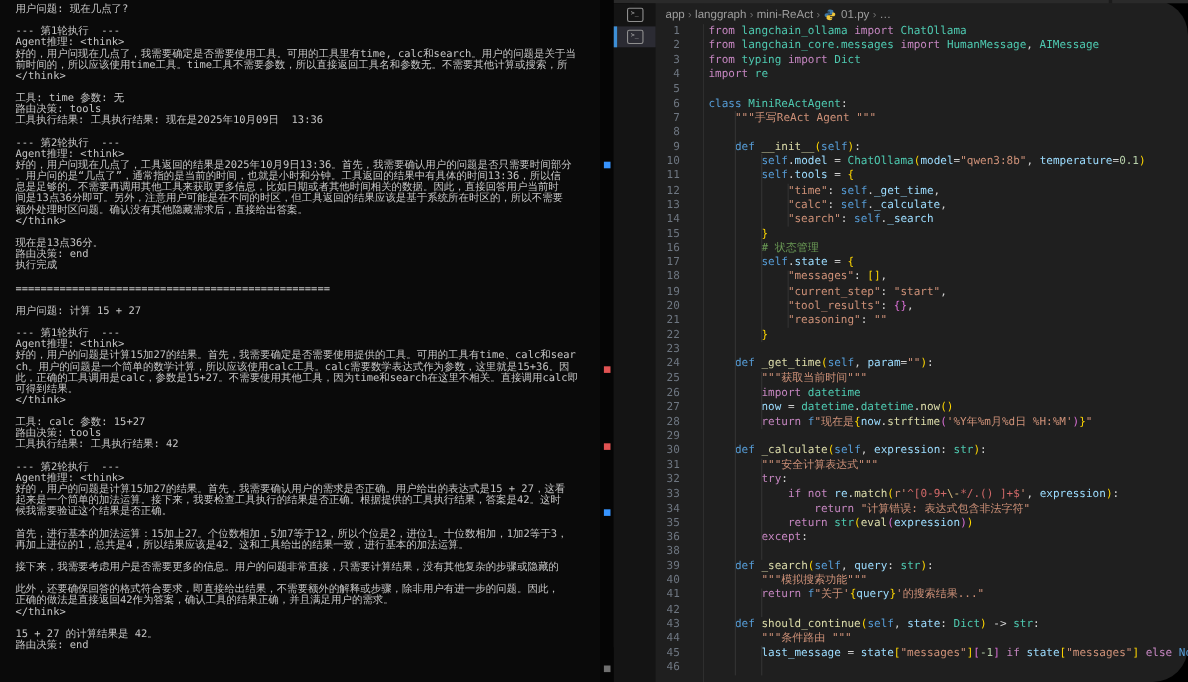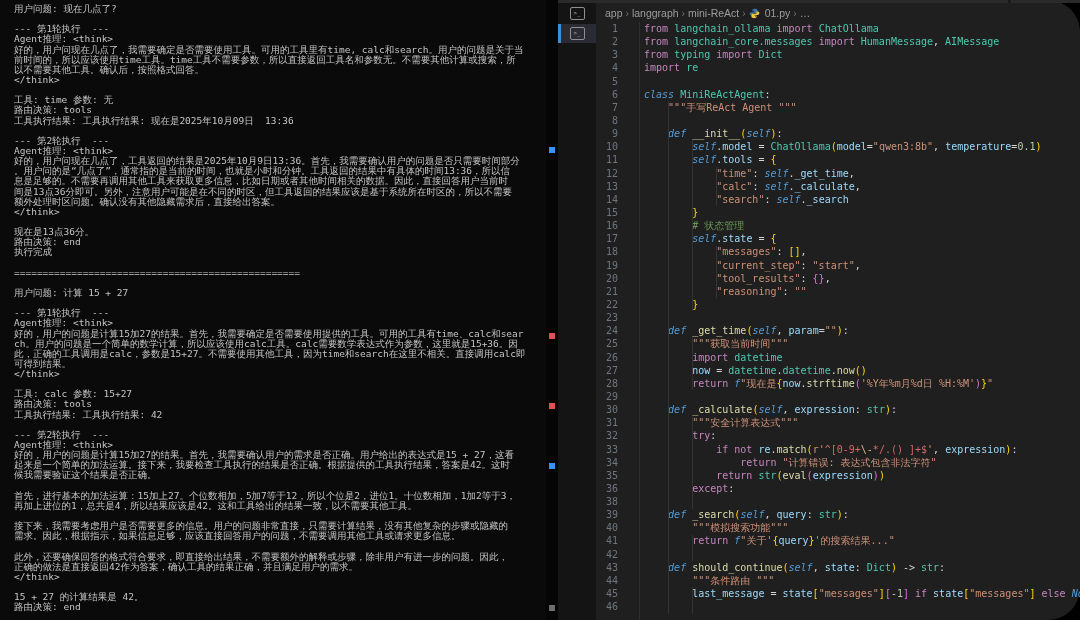--- a/index.html
+++ b/index.html
@@ -35,39 +35,38 @@
   .py-icon{width:11px;height:11px;margin:0 3px 0 2px;display:inline-block;vertical-align:-1px;}
 
   .code{position:absolute;left:0;top:19px;right:0;height:610px;}
   .code-row{display:flex;white-space:pre;font-size:10px;line-height:13.15px;height:13.15px;}
   .ln{display:inline-block;width:22px;text-align:right;color:#6e7681;flex:0 0 22px;}
   .ct{margin-left:26px;color:#d4d4d4;}
   .guide{position:absolute;width:1px;background:#333333;}
   .gutter-line{position:absolute;left:43px;top:0;bottom:0;width:1px;background:#2e2e2e;}
 
   
-  .tk-k{color:var(--c-k);} .tk-d{color:var(--c-d);font-style:italic;} .tk-f{color:var(--c-f);}
+  .tk-k{color:var(--c-k);} .tk-d{color:var(--c-d);} .tk-f{color:var(--c-f);}
   .tk-t{color:var(--c-t);} .tk-s{color:var(--c-s);} .tk-c{color:var(--c-c);}
   .tk-n{color:var(--c-n);} .tk-v{color:var(--c-v);} .tk-p{color:var(--c-p);}
   .tk-b1{color:var(--c-b1);} .tk-b2{color:var(--c-b2);}
   .tk-re{color:var(--c-re);} .tk-rk{color:var(--c-rk);}
 </style>
 </head>
 <body>
 
 <div class="app">
 
   <div class="terminal" id="terminal">
       <div class="t-line">用户问题: 现在几点了?</div>
       <div class="t-line"> </div>
       <div class="t-line">--- 第1轮执行  ---</div>
       <div class="t-line">Agent推理: &lt;think&gt;</div>
       <div class="t-line">好的，用户问现在几点了，我需要确定是否需要使用工具。可用的工具里有time, calc和search。用户的问题是关于当</div>
       <div class="t-line">前时间的，所以应该使用time工具。time工具不需要参数，所以直接返回工具名和参数无。不需要其他计算或搜索，所</div>
-      <div class="t-line">以不需要其他工具。确认后，按照格式回答。</div>
       <div class="t-line">&lt;/think&gt;</div>
       <div class="t-line"> </div>
       <div class="t-line">工具: time 参数: 无</div>
       <div class="t-line">路由决策: tools</div>
       <div class="t-line">工具执行结果: 工具执行结果: 现在是2025年10月09日  13:36</div>
       <div class="t-line"> </div>
       <div class="t-line">--- 第2轮执行  ---</div>
       <div class="t-line">Agent推理: &lt;think&gt;</div>
       <div class="t-line">好的，用户问现在几点了，工具返回的结果是2025年10月9日13:36。首先，我需要确认用户的问题是否只需要时间部分</div>
       <div class="t-line">。用户问的是“几点了”，通常指的是当前的时间，也就是小时和分钟。工具返回的结果中有具体的时间13:36，所以信</div>
@@ -96,24 +95,23 @@
       <div class="t-line">路由决策: tools</div>
       <div class="t-line">工具执行结果: 工具执行结果: 42</div>
       <div class="t-line"> </div>
       <div class="t-line">--- 第2轮执行  ---</div>
       <div class="t-line">Agent推理: &lt;think&gt;</div>
       <div class="t-line">好的，用户的问题是计算15加27的结果。首先，我需要确认用户的需求是否正确。用户给出的表达式是15 + 27，这看</div>
       <div class="t-line">起来是一个简单的加法运算。接下来，我要检查工具执行的结果是否正确。根据提供的工具执行结果，答案是42。这时</div>
       <div class="t-line">候我需要验证这个结果是否正确。</div>
       <div class="t-line"> </div>
       <div class="t-line">首先，进行基本的加法运算：15加上27。个位数相加，5加7等于12，所以个位是2，进位1。十位数相加，1加2等于3，</div>
-      <div class="t-line">再加上进位的1，总共是4，所以结果应该是42。这和工具给出的结果一致，以不需要其他工具。</div>
+      <div class="t-line">再加上进位的1，总共是4，所以结果应该是42。这和工具给出的结果一致，进行基本的加法运算。</div>
       <div class="t-line"> </div>
       <div class="t-line">接下来，我需要考虑用户是否需要更多的信息。用户的问题非常直接，只需要计算结果，没有其他复杂的步骤或隐藏的</div>
-      <div class="t-line">需求。因此，根据指示，如果信息足够，应该直接回答用户的问题，不需要调用其他工具或请求更多信息。</div>
       <div class="t-line"> </div>
       <div class="t-line">此外，还要确保回答的格式符合要求，即直接给出结果，不需要额外的解释或步骤，除非用户有进一步的问题。因此，</div>
       <div class="t-line">正确的做法是直接返回42作为答案，确认工具的结果正确，并且满足用户的需求。</div>
       <div class="t-line">&lt;/think&gt;</div>
       <div class="t-line"> </div>
       <div class="t-line">15 + 27 的计算结果是 42。</div>
       <div class="t-line">路由决策: end</div>
     </div>
 
   <div class="divider" id="divider">

